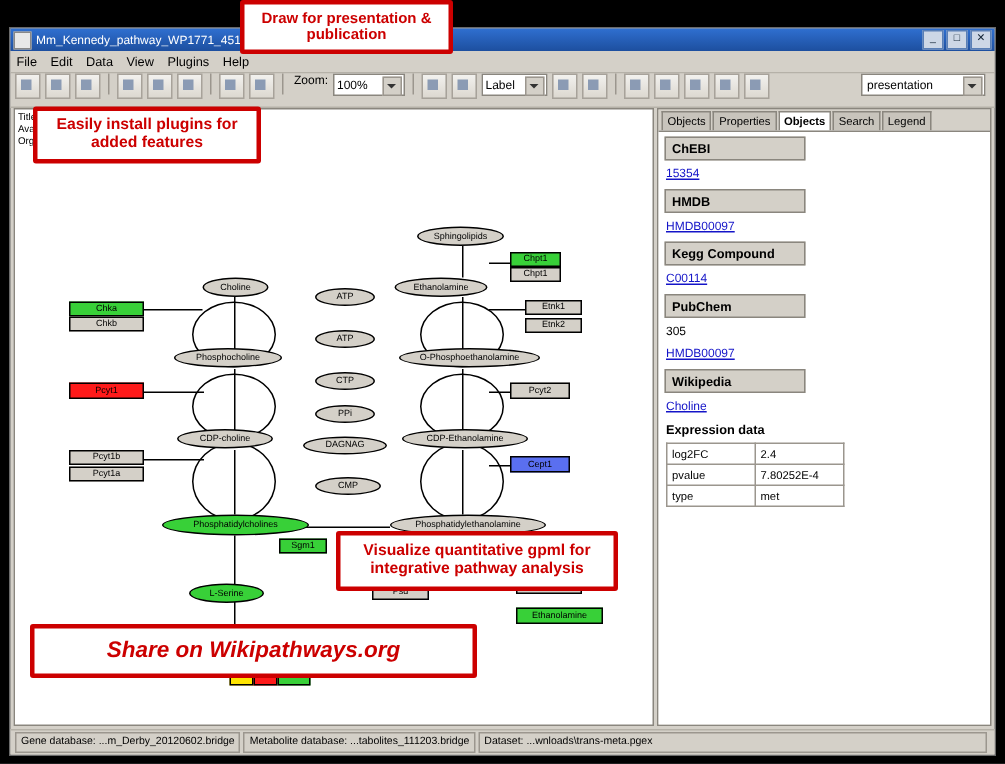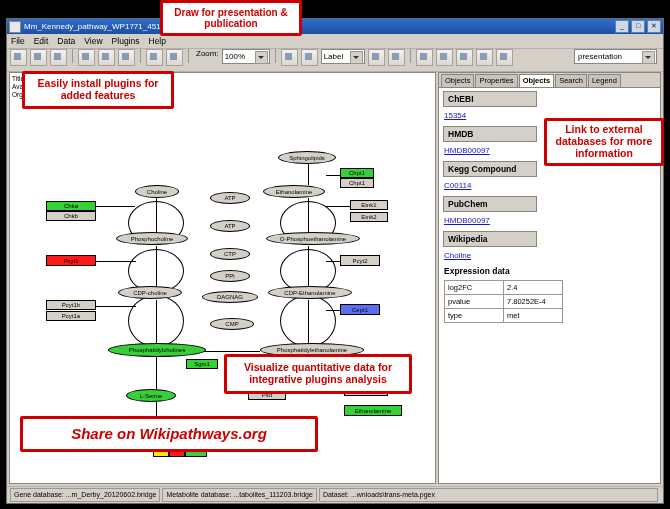--- a/index.html
+++ b/index.html
@@ -486,20 +486,21 @@
           <div class="db-head">ChEBI</div>
           <a class="db-link" href="#">15354</a>
 
           <div class="db-head">HMDB</div>
           <a class="db-link" href="#">HMDB00097</a>
 
           <div class="db-head">Kegg Compound</div>
           <a class="db-link" href="#">C00114</a>
 
           <div class="db-head">PubChem</div>
+          <span class="db-plain">305</span>
 
           <a class="db-link" href="#">HMDB00097</a>
 
           <div class="db-head">Wikipedia</div>
           <a class="db-link" href="#">Choline</a>
 
           <div class="expr-title">Expression data</div>
 
           <table class="dtable">
             <tbody>
@@ -523,17 +524,16 @@
 
     <div class="statusbar">
       <div class="status-cell">Gene database: ...m_Derby_20120602.bridge</div>
       <div class="status-cell">Metabolite database: ...tabolites_111203.bridge</div>
       <div class="status-cell grow">Dataset: ...wnloads\trans-meta.pgex</div>
     </div>
   </div>
 
   <div class="callout c1">Draw for presentation &amp; publication</div>
   <div class="callout c2">Easily install plugins for added features</div>
-  <div class="callout c3">Link  to external databases  for more information</div>
-  <div class="callout c4">Visualize quantitative data  for integrative plugins analysis</div>
+  <div class="callout c4">Visualize quantitative gpml  for integrative pathway analysis</div>
   <div class="callout c5">Share on Wikipathways.org</div>
 
 </div>
 
 </body></html>

